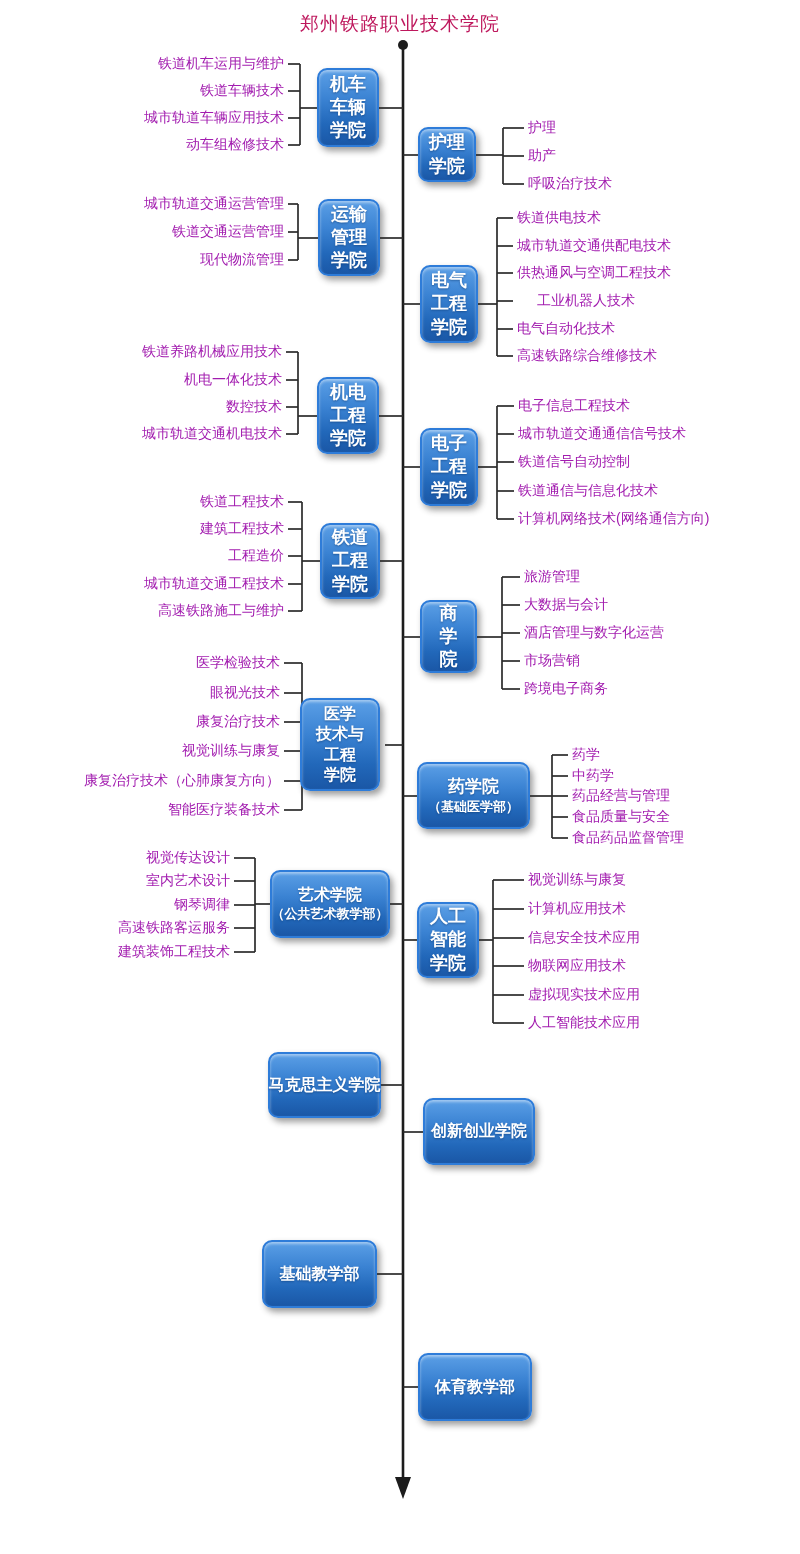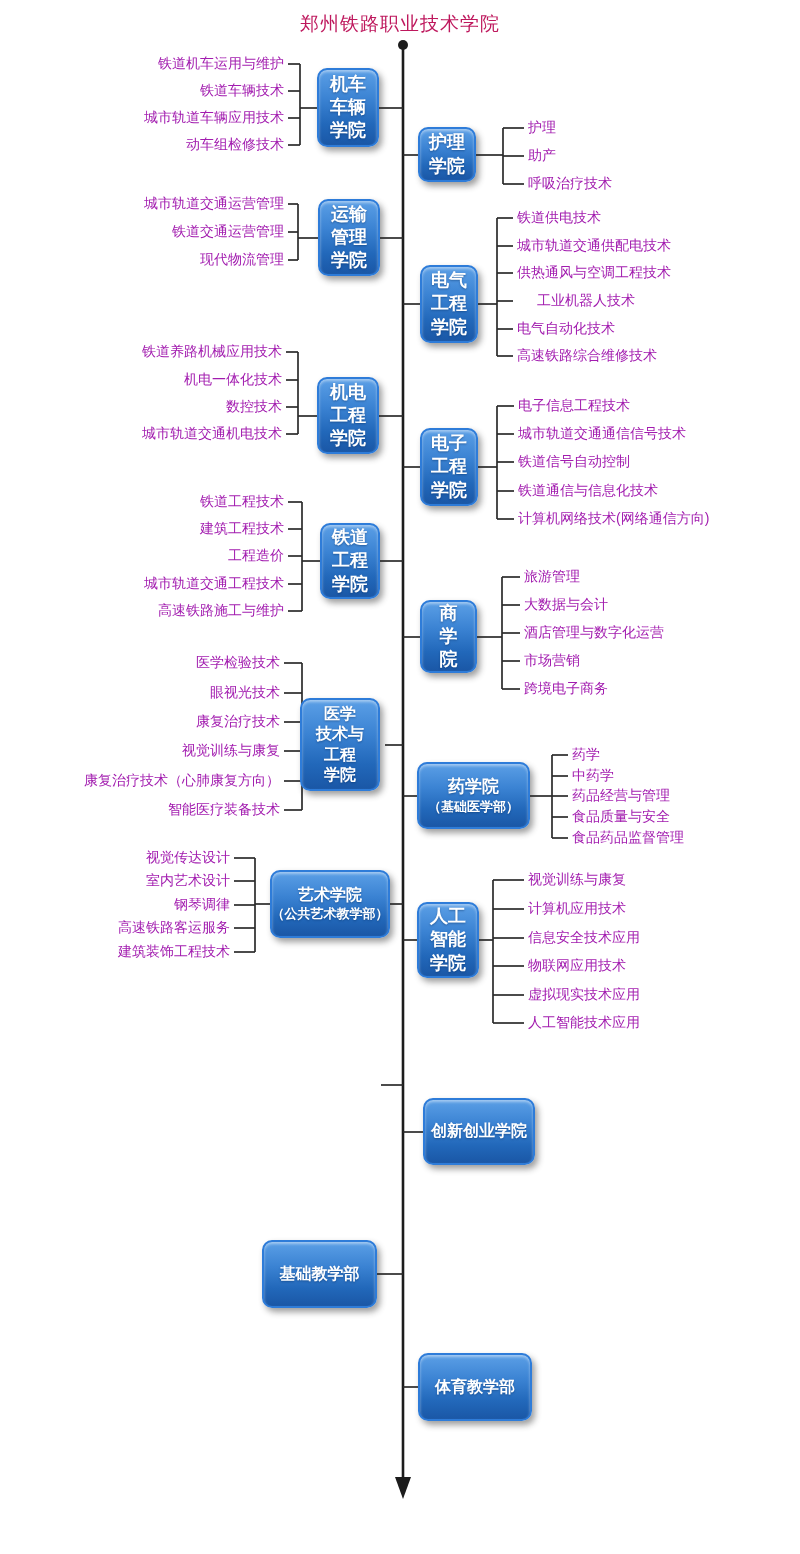--- a/index.html
+++ b/index.html
@@ -235,20 +235,23 @@
       <div class="ln">人工</div>
       <div class="ln">智能</div>
       <div class="ln">学院</div>
     </div>
     <div class="major right" style="top: 880px; left: 528px;">视觉训练与康复</div>
     <div class="major right" style="top: 909px; left: 528px;">计算机应用技术</div>
     <div class="major right" style="top: 938px; left: 528px;">信息安全技术应用</div>
     <div class="major right" style="top: 966px; left: 528px;">物联网应用技术</div>
     <div class="major right" style="top: 995px; left: 528px;">虚拟现实技术应用</div>
     <div class="major right" style="top: 1023px; left: 528px;">人工智能技术应用</div>
+    <div class="dept-box" style="left: 268px; top: 1052px; width: 113px; height: 66px; font-size: 16px;">
+      <div class="ln">马克思主义学院</div>
+    </div>
     <div class="dept-box" style="left: 423px; top: 1098px; width: 112px; height: 67px; font-size: 16px;">
       <div class="ln">创新创业学院</div>
     </div>
     <div class="dept-box" style="left: 262px; top: 1240px; width: 115px; height: 68px; font-size: 16px;">
       <div class="ln">基础教学部</div>
     </div>
     <div class="dept-box" style="left: 418px; top: 1353px; width: 114px; height: 68px; font-size: 16px;">
       <div class="ln">体育教学部</div>
     </div>
   </div>

